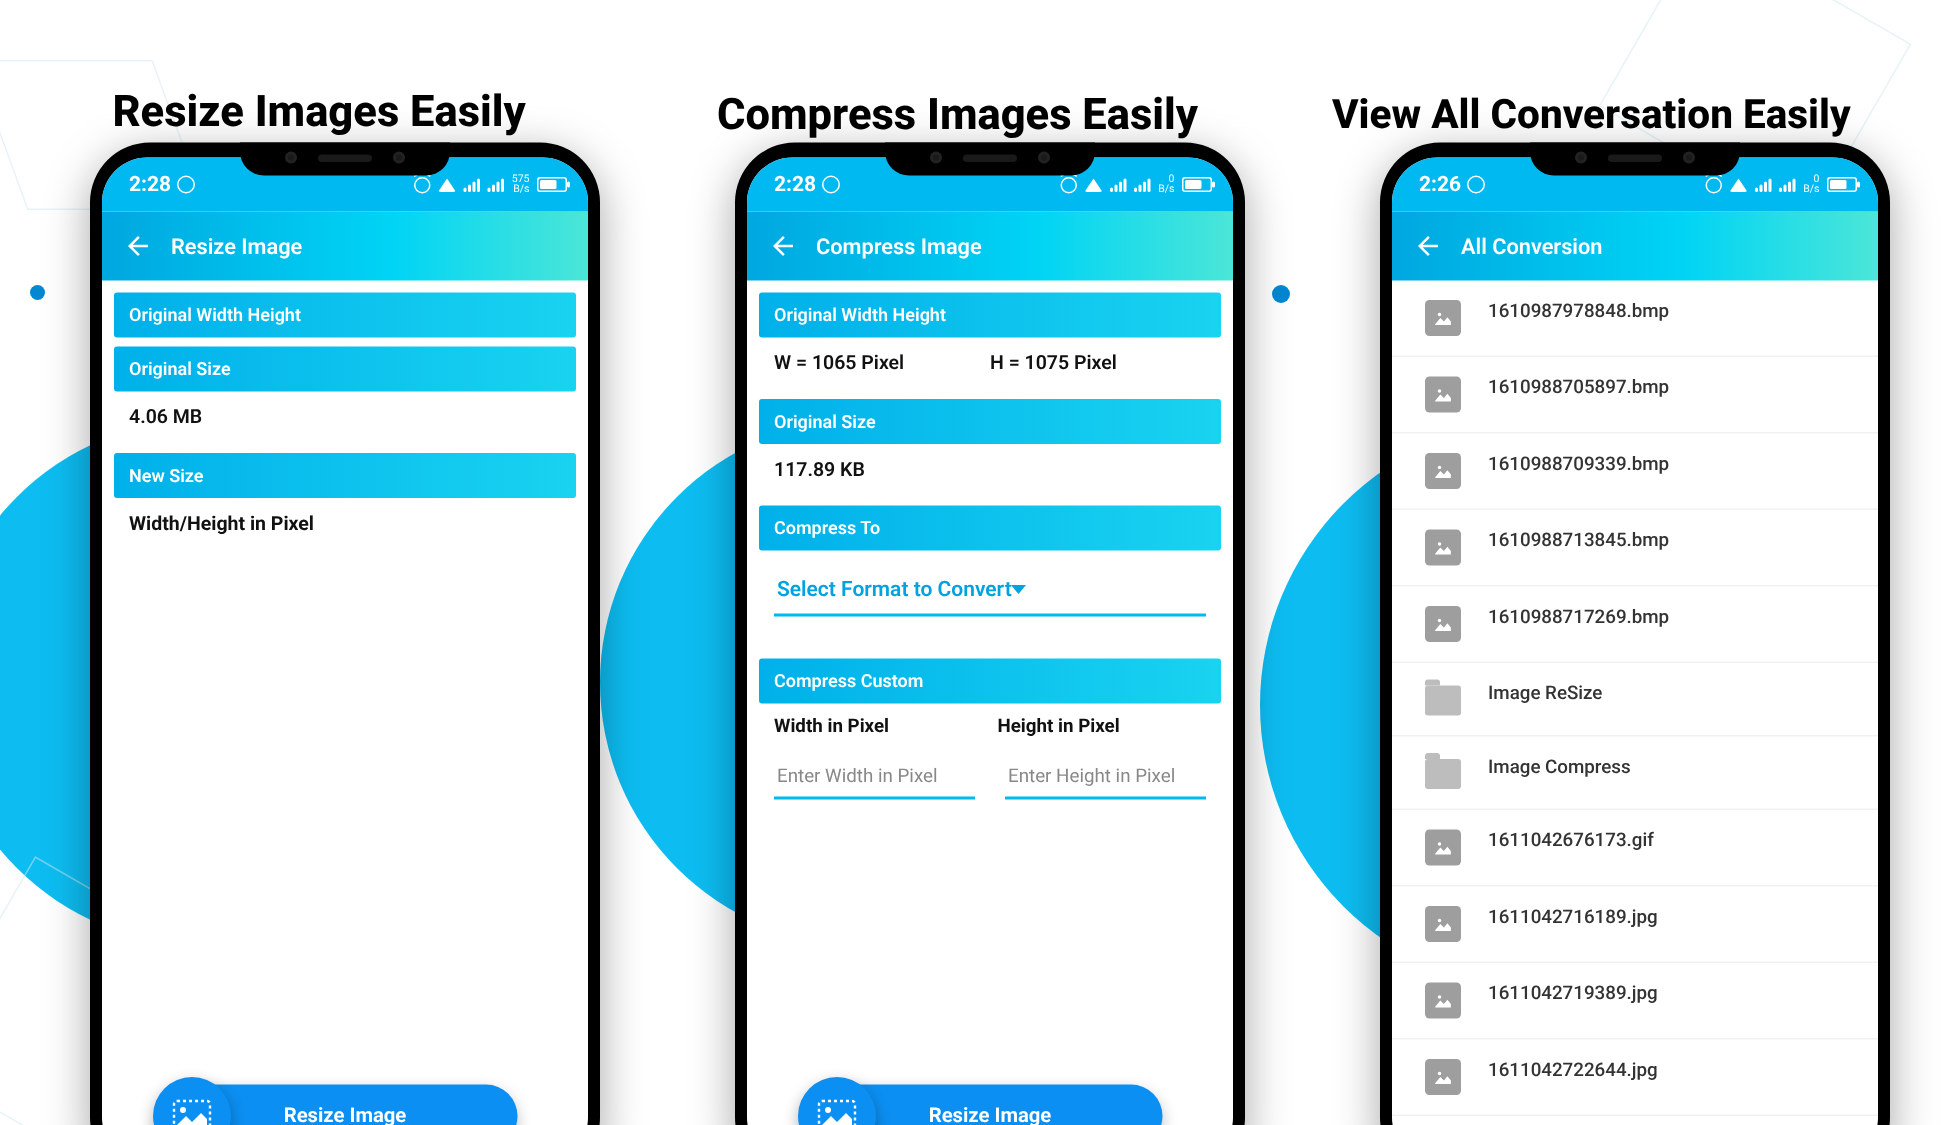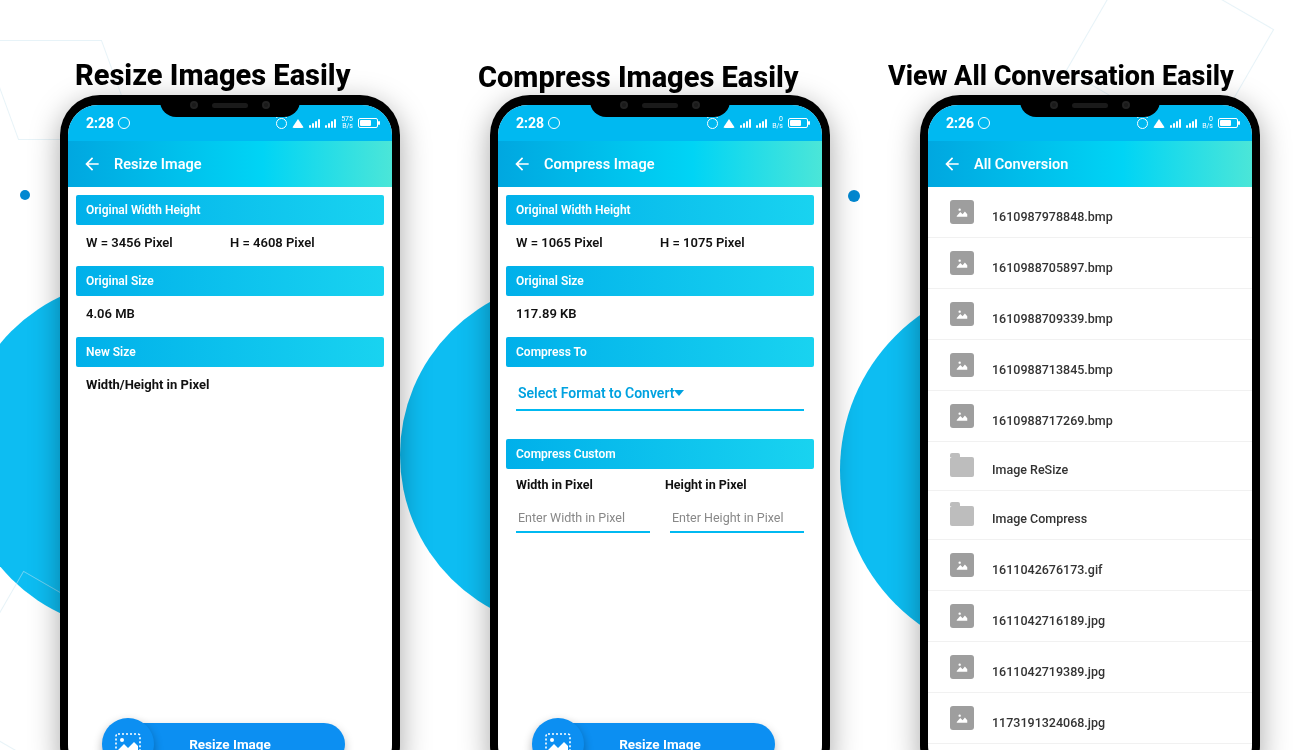--- a/index.html
+++ b/index.html
@@ -81,21 +81,21 @@
   .two-inputs input::placeholder { color: #888; }
 
   .fab-bar { position: absolute; bottom: 10px; left: 0; right: 0; display: flex; justify-content: center; align-items: center; }
   .pill-btn { background: #0c8ff2; color: #fff; font-size: 13.5px; font-weight: 700; height: 42px; border-radius: 21px; width: 230px; display: flex; align-items: center; justify-content: center; border: none; cursor: pointer; box-shadow: 0 4px 10px rgba(0,0,0,0.25); }
   .fab-circle { position: absolute; left: 34px; width: 52px; height: 52px; border-radius: 50%; background: #0c8ff2; display: flex; align-items: center; justify-content: center; box-shadow: 0 4px 10px rgba(0,0,0,0.3); }
   .fab-circle svg { display: block; }
   .img-dotted { stroke: #fff; stroke-width: 1.6; stroke-dasharray: 2 2; fill: none; }
 
   
   .list { padding: 0; }
-  .list-row { display: flex; align-items: flex-end; gap: 18px; padding: 13px 22px; border-bottom: 1px solid #f1f1f1; font-size: 12.5px; color: #333; font-weight: 500; cursor: pointer; }
+  .list-row { display: flex; align-items: flex-start; gap: 18px; padding: 13px 22px; border-bottom: 1px solid #f1f1f1; font-size: 12.5px; color: #333; font-weight: 500; cursor: pointer; }
   .list-row:last-child { border-bottom: none; }
   .thumb { width: 24px; height: 24px; border-radius: 3px; background: #9e9e9e; display: flex; align-items: center; justify-content: center; flex-shrink: 0; }
   .thumb svg { display: block; }
   .thumb.folder { background: #bdbdbd; border-radius: 2px; position: relative; height: 20px; margin-top: 2px; }
   .thumb.folder::before { content: ""; position: absolute; top: -4px; left: 0; width: 10px; height: 4px; background: #bdbdbd; border-radius: 2px 2px 0 0; }
 </style>
 </head>
 <body>
 
 <div class="bg-deco">
@@ -159,24 +159,20 @@
     <div class="appbar">
       <span class="back-arrow">
         <svg width="20" height="20" viewBox="0 0 24 24">
             <path d="M20 11H7.8l5.6-5.6L12 4l-8 8 8 8 1.4-1.4L7.8 13H20z" fill="#fff"></path>
           </svg>
       </span>
       <span class="appbar-title">Resize Image</span>
     </div>
     <div class="content">
       <div class="section-bar first">Original Width Height</div>
-      <div class="row-2">
-        <div>W = 3456 Pixel</div>
-        <div>H = 4608 Pixel</div>
-      </div>
       <div class="section-bar">Original Size</div>
       <div class="row-1">4.06 MB</div>
       <div class="section-bar">New Size</div>
       <div class="label-line">Width/Height in Pixel</div>
       <div class="fab-bar">
         <div class="fab-circle">
           <svg width="28" height="24" viewBox="0 0 28 24">
               <rect x="2" y="2" width="24" height="20" rx="2" class="img-dotted"></rect>
               <circle cx="8" cy="8" r="2" fill="#fff"></circle>
               <path d="M4 18 L10 12 L14 16 L20 10 L24 14 L24 20 L4 20 Z" fill="#fff"></path>
@@ -417,19 +413,19 @@
             <span>1611042719389.jpg</span>
           </div>
           <div class="list-row">
             <div class="thumb">
               <svg width="14" height="14" viewBox="0 0 24 24">
                 <rect x="2" y="3" width="20" height="18" rx="2" fill="#fff" opacity="0"></rect>
                 <path d="M3 19 L9 12 L13 16 L17 11 L21 16 L21 20 L3 20 Z" fill="#fff"></path>
                 <circle cx="8" cy="8" r="2" fill="#fff"></circle>
               </svg>
             </div>
-            <span>1173191324068.jpg</span>
+            <span>1611042722644.jpg</span>
           </div>
           <div class="list-row"></div>
         </div>
     </div>
   </div>
 </div>
 
 </body></html>

